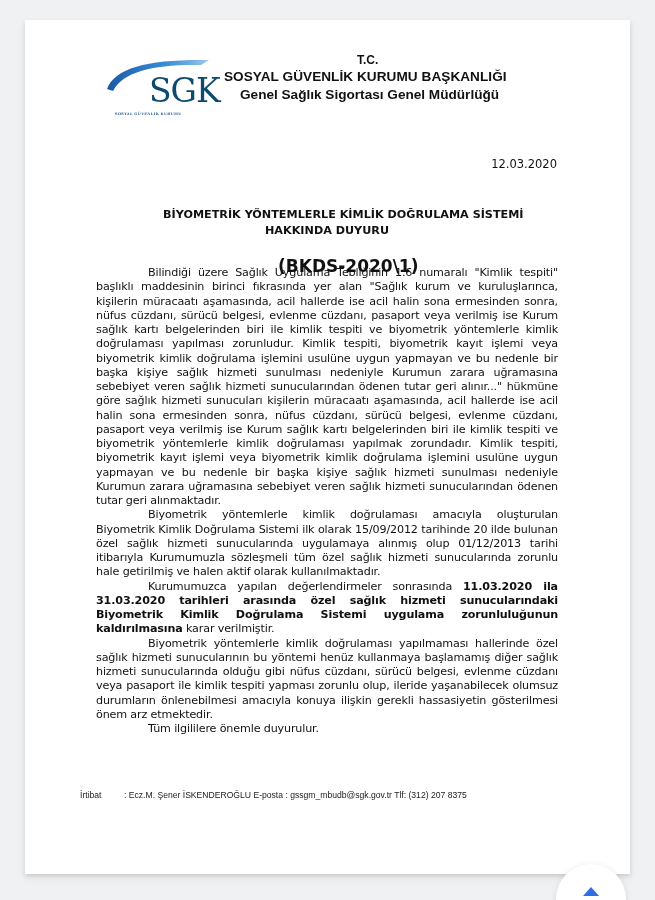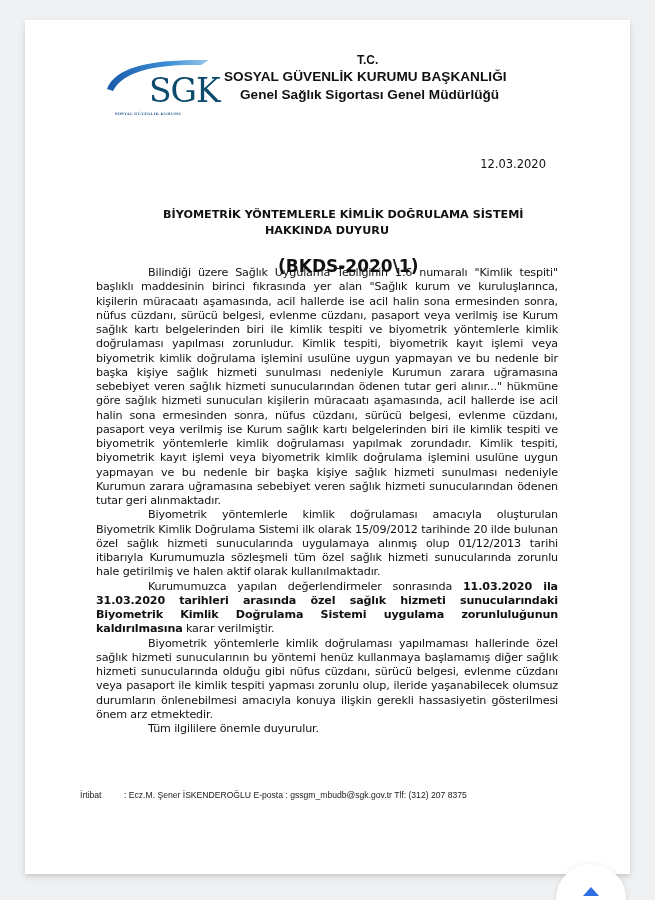--- a/index.html
+++ b/index.html
@@ -17,21 +17,21 @@
     .logo svg { display: block; }
     .logo-text { position: absolute; left: 12px; top: 18px; font-family: "DejaVu Serif", serif; font-size: 33px; color: #0c4a6e; letter-spacing: -1px; margin-left: 36px; }
     .logo-sub { position: absolute; left: 14px; top: 59px; font-family: "DejaVu Serif", serif; font-size: 3.6px; color: #2a5f9b; letter-spacing: 0.3px; white-space: nowrap; font-weight: bold; }
 
     
     .hdr { position: absolute; left: 0; top: 33px; width: 605px; font-family: "Liberation Sans", sans-serif; font-weight: bold; color: #111; }
     .hdr-tc { position: absolute; left: 332px; top: 0; font-size: 12px; }
     .hdr-l2 { position: absolute; left: 199px; top: 16px; font-size: 13.6px; white-space: nowrap; letter-spacing: 0.05px; }
     .hdr-l3 { position: absolute; left: 199px; top: 34px; font-size: 13.6px; white-space: nowrap; margin-left: 16px; }
 
-    .date { position: absolute; right: 84px; top: 137px; font-size: 11.5px; font-family: "DejaVu Sans", sans-serif; }
+    .date { position: absolute; right: 73px; top: 137px; font-size: 11.5px; font-family: "DejaVu Sans", sans-serif; }
 
     .title { position: absolute; left: 0; top: 188px; width: 605px; font-weight: bold; font-size: 11.2px; }
     .title-l1 { position: absolute; left: 138px; top: 0; white-space: nowrap; }
     .title-l2 { position: absolute; left: 240px; top: 16px; white-space: nowrap; }
     .ref { position: absolute; left: 253px; top: 236px; font-weight: bold; font-size: 17px; white-space: nowrap; text-align: right; }
 
     .body {
       position: absolute; left: 71px; top: 246px; width: 462px;
       font-size: 11.15px; line-height: 14.25px; text-align: justify; letter-spacing: -0.15px;
     }

